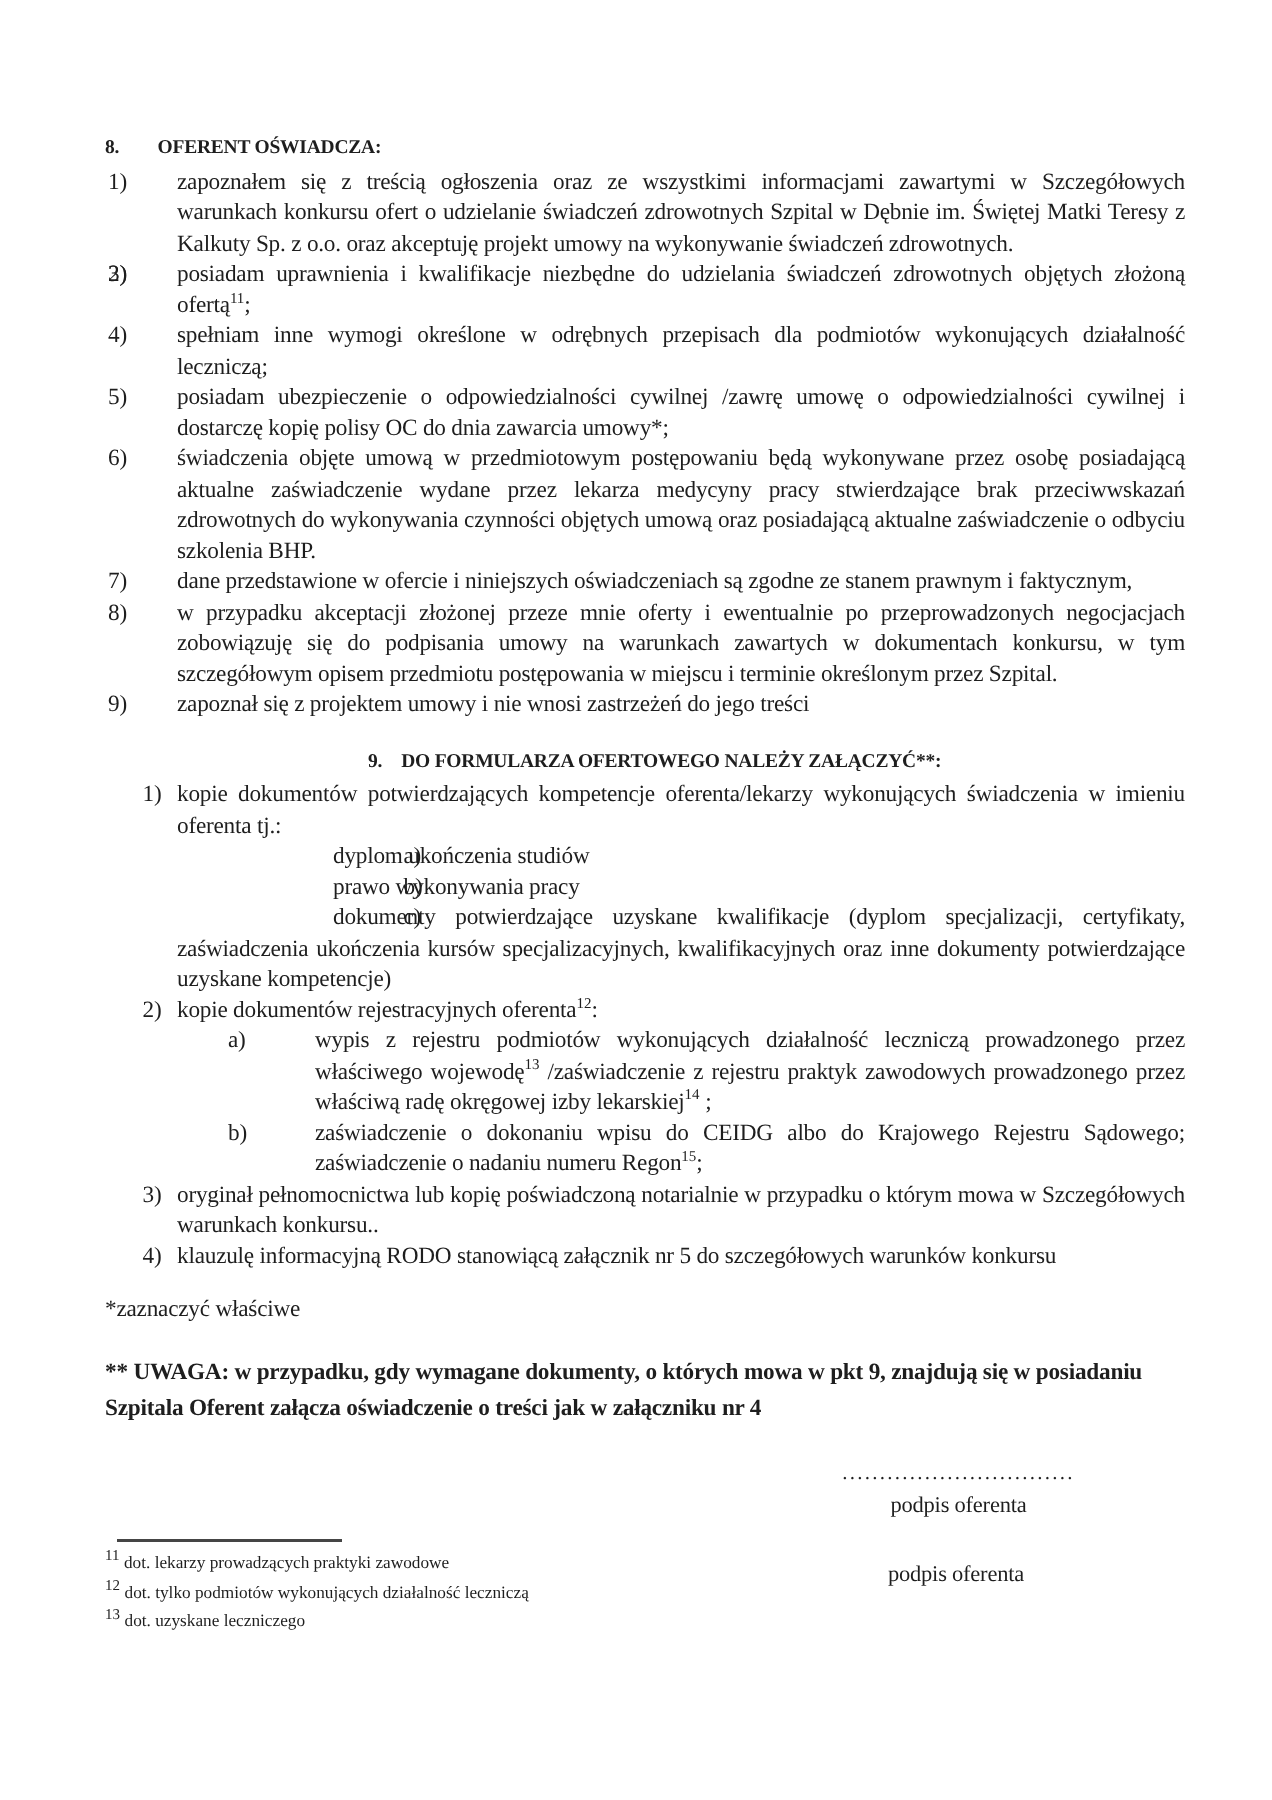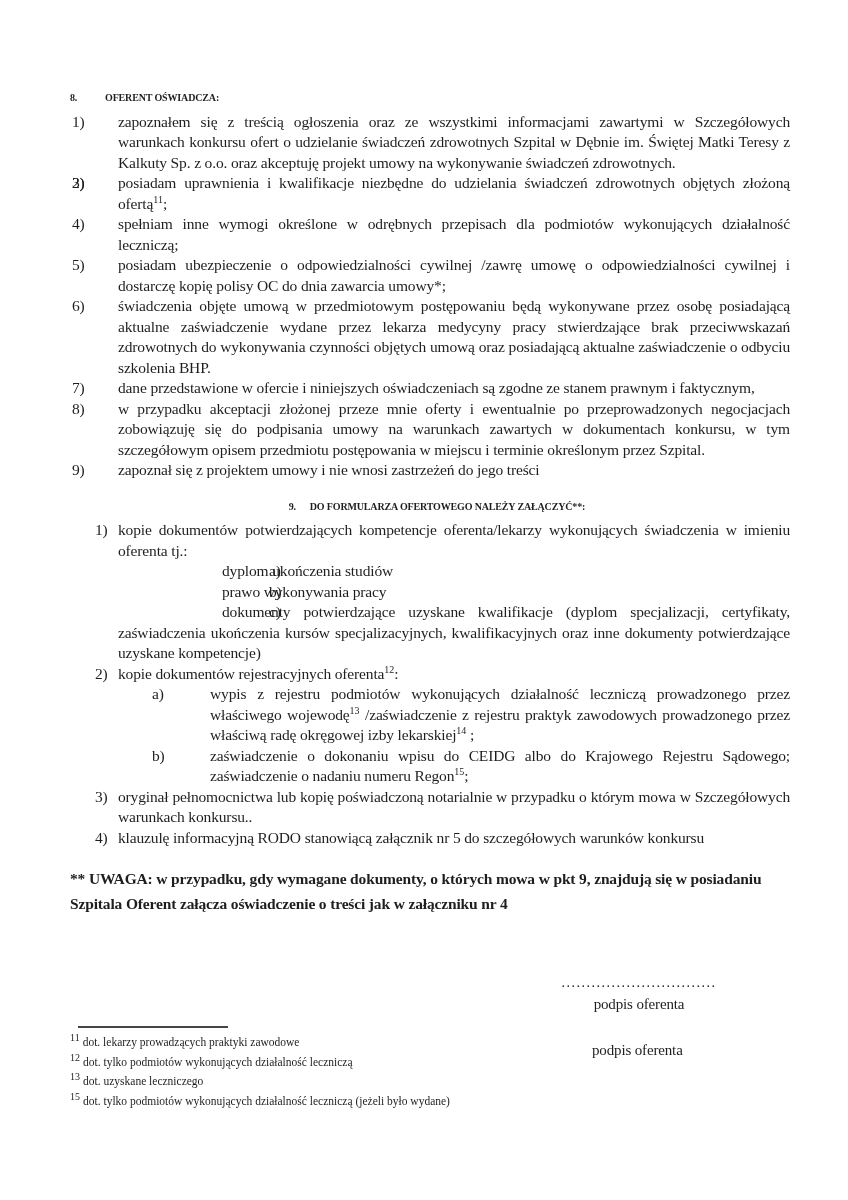--- a/index.html
+++ b/index.html
@@ -10,21 +10,21 @@
     color:#1e1e1e;
     font-family:"Liberation Serif","DejaVu Serif",serif;
     font-size:15.5px;
     line-height:20.5px;
     letter-spacing:-0.15px;
     overflow:hidden;
   }
   .content { position:absolute; left:70px; right:58px; top:88px; }
   p { margin:0; padding:0; }
 
-  .heading { font-weight:bold; font-size:10px; margin-bottom:3px; }
+  .heading { font-weight:bold; font-size:13px; margin-bottom:3px; }
   .heading .hnum { display:inline-block; width:35px; }
   .h9 { margin-top:16px;text-align:center; }
 
   .it  { position:relative; padding-left:48px; text-align:justify; }
   .it8 .n { position:absolute; left:2px; }
   .it9 .n { position:absolute; left:25px; }
 
   .sub  { position:relative; text-align:justify; }
   .subc { padding-left:48px; text-indent:104px; }
   .subc .n { position:absolute; left:95px; }
@@ -70,29 +70,29 @@
     <p class="sub subc"><span class="n">b)</span><span>prawo wykonywania pracy</span></p>
     <p class="sub subc"><span class="n">c)</span><span>dokumenty potwierdzające uzyskane kwalifikacje (dyplom specjalizacji, certyfikaty, zaświadczenia ukończenia kursów specjalizacyjnych, kwalifikacyjnych oraz inne dokumenty potwierdzające uzyskane kompetencje)</span></p>
 
     <p class="it it9"><span class="n">2)</span><span>kopie dokumentów rejestracyjnych oferenta</span><sup>12</sup><span>:</span></p>
     <p class="sub sub2"><span class="n">a)</span><span>wypis z rejestru podmiotów wykonujących działalność leczniczą prowadzonego przez właściwego wojewodę</span><sup>13</sup><span> /zaświadczenie z rejestru praktyk zawodowych prowadzonego przez właściwą radę okręgowej izby lekarskiej</span><sup>14</sup><span> ;</span></p>
     <p class="sub sub2"><span class="n">b)</span><span>zaświadczenie o dokonaniu wpisu do CEIDG albo do Krajowego Rejestru Sądowego; zaświadczenie o nadaniu numeru Regon</span><sup>15</sup><span>;</span></p>
 
     <p class="it it9"><span class="n">3)</span><span>oryginał pełnomocnictwa lub kopię poświadczoną notarialnie w przypadku o którym mowa w Szczegółowych warunkach konkursu..</span></p>
     <p class="it it9"><span class="n">4)</span><span>klauzulę informacyjną RODO stanowiącą załącznik nr 5 do szczegółowych warunków konkursu</span></p>
 
+    <p class="star">*zaznaczyć właściwe</p>
     <p class="uwaga">** UWAGA: w przypadku, gdy wymagane dokumenty, o których mowa w pkt 9, znajdują się w posiadaniu Szpitala Oferent załącza oświadczenie o treści jak w załączniku nr 4</p>
   </main>
 
   <div class="sig">
     <div class="dots">...............................</div>
     <div class="siglabel">podpis oferenta</div>
   </div>
   <div class="sig2">podpis oferenta</div>
 
   <div class="footnotes">
     <div class="fnrule"></div>
     <p class="fn"><sup>11</sup><span class="fntext">dot. lekarzy prowadzących praktyki zawodowe</span></p>
     <p class="fn"><sup>12</sup><span class="fntext">dot. tylko podmiotów wykonujących działalność leczniczą</span></p>
     <p class="fn"><sup>13</sup><span class="fntext">dot. uzyskane leczniczego</span></p>
-    <p class="fn"><sup>15</sup><span class="fntext">dot. tylko podmiotów wykonujących działalność leczniczą (jeżeli było wydane)</span></p>
   </div>
 </div>
 
 </body></html>

